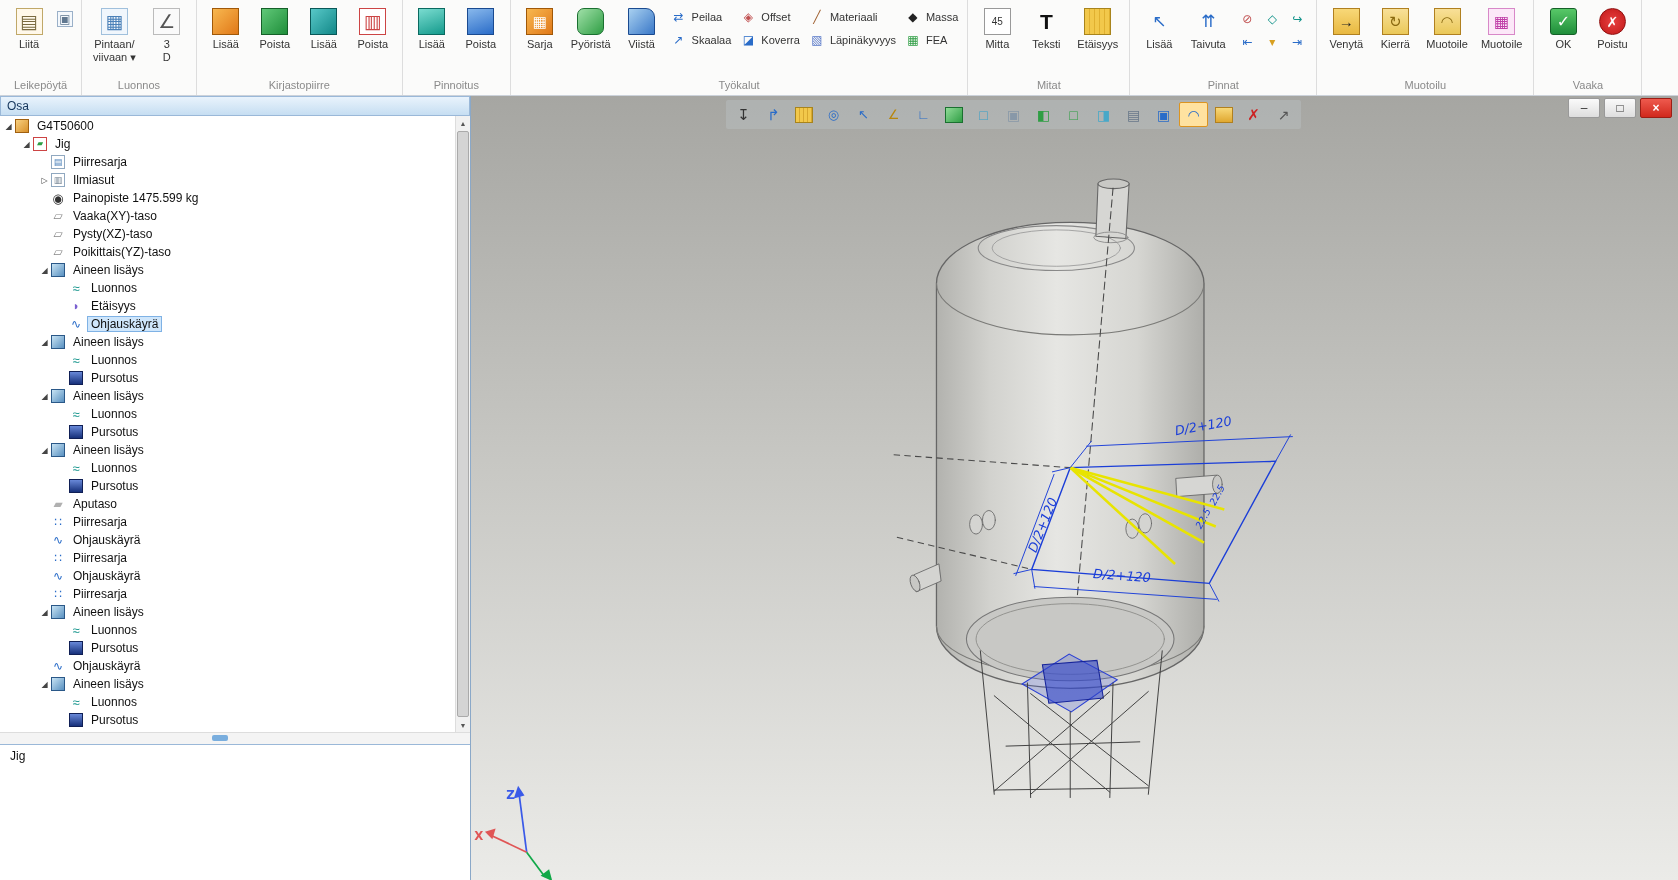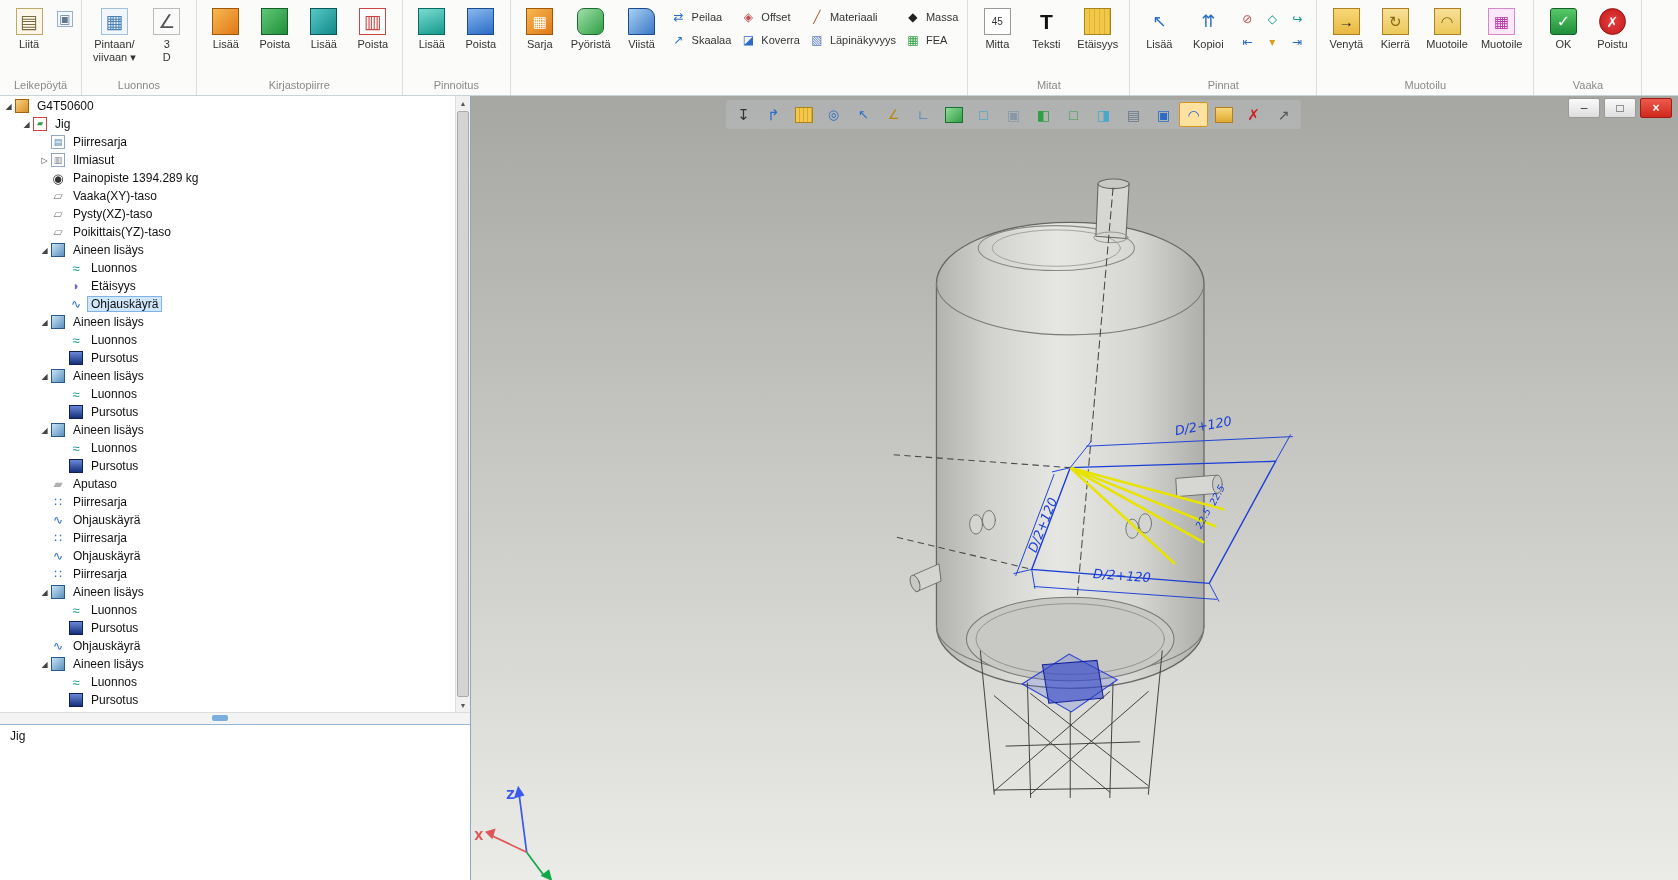--- a/index.html
+++ b/index.html
@@ -173,20 +173,21 @@
             <div class="rsmall">
               <span class="ic ic-sm" style="color: rgb(34, 34, 34);">◆</span>
               <span class="rsl">Massa</span>
             </div>
             <div class="rsmall">
               <span class="ic ic-sm" style="color: rgb(47, 158, 68);">▦</span>
               <span class="rsl">FEA</span>
             </div>
           </div>
         </div>
+        <div class="rglabel">Työkalut</div>
       </div>
       <div class="rgroup">
         <div class="ritems">
           <div class="rbtn">
             <span class="ic ic-lg" style="background: rgb(255, 255, 255); border: 1px solid rgb(153, 153, 153); color: rgb(51, 51, 51); font-size: 10px;">45</span>
             <div class="rbl">Mitta</div>
           </div>
           <div class="rbtn">
             <span class="ic ic-lg" style="color: rgb(17, 17, 17); font-size: 21px; font-weight: bold;">T</span>
             <div class="rbl">Teksti</div>
@@ -199,21 +200,21 @@
         <div class="rglabel">Mitat</div>
       </div>
       <div class="rgroup">
         <div class="ritems">
           <div class="rbtn">
             <span class="ic ic-lg" style="color: rgb(42, 108, 200); font-size: 17px;">↖</span>
             <div class="rbl">Lisää</div>
           </div>
           <div class="rbtn">
             <span class="ic ic-lg" style="color: rgb(42, 108, 200); font-size: 17px;">⇈</span>
-            <div class="rbl">Kopioi</div>
+            <div class="rbl">Taivuta</div>
           </div>
           <div class="rgrid">
             <div class="rmini">
               <span class="ic ic-sm" style="color: rgb(192, 80, 80);">⊘</span>
             </div>
             <div class="rmini">
               <span class="ic ic-sm" style="color: rgb(18, 147, 138);">◇</span>
             </div>
             <div class="rmini">
               <span class="ic ic-sm" style="color: rgb(18, 147, 138);">↪</span>
@@ -261,20 +262,21 @@
           <div class="rbtn">
             <span class="ic ic-lg" style="background: radial-gradient(circle, rgb(232, 64, 64), rgb(192, 24, 24)); border: 1px solid rgb(144, 16, 16); border-radius: 50%; color: rgb(255, 255, 255); font-size: 14px;">✗</span>
             <div class="rbl">Poistu</div>
           </div>
         </div>
         <div class="rglabel">Vaaka</div>
       </div>
     </div>
 
   <div id="left">
+    <div id="tree-header">Osa</div>
     <div id="tree-wrap">
       <div id="tree">
           <div class="trow" style="padding-left: 2px;">
             <span class="texp">◢</span>
             <span class="ic ic-tree" style="background: linear-gradient(135deg, rgb(248, 208, 128), rgb(216, 144, 42)); border: 1px solid rgb(160, 96, 16);"></span>
             <span class="tlabel">G4T50600</span>
           </div>
           <div class="trow" style="padding-left: 20px;">
             <span class="texp">◢</span>
             <span class="ic ic-tree" style="background: rgb(255, 255, 255); border: 1px solid rgb(204, 68, 68); color: rgb(47, 158, 68); font-size: 8px;">▰</span>
@@ -286,21 +288,21 @@
             <span class="tlabel">Piirresarja</span>
           </div>
           <div class="trow" style="padding-left: 38px;">
             <span class="texp">▷</span>
             <span class="ic ic-tree" style="background: rgb(255, 255, 255); border: 1px solid rgb(144, 168, 192); color: rgb(112, 128, 144); font-size: 9px;">▥</span>
             <span class="tlabel">Ilmiasut</span>
           </div>
           <div class="trow" style="padding-left: 38px;">
             <span class="texp"></span>
             <span class="ic ic-tree" style="color: rgb(51, 51, 51); font-size: 13px;">◉</span>
-            <span class="tlabel">Painopiste 1394.289 kg</span>
+            <span class="tlabel">Painopiste 1475.599 kg</span>
           </div>
           <div class="trow" style="padding-left: 38px;">
             <span class="texp"></span>
             <span class="ic ic-tree" style="color: rgb(136, 136, 136); font-size: 12px;">▱</span>
             <span class="tlabel">Vaaka(XY)-taso</span>
           </div>
           <div class="trow" style="padding-left: 38px;">
             <span class="texp"></span>
             <span class="ic ic-tree" style="color: rgb(136, 136, 136); font-size: 12px;">▱</span>
             <span class="tlabel">Pysty(XZ)-taso</span>

